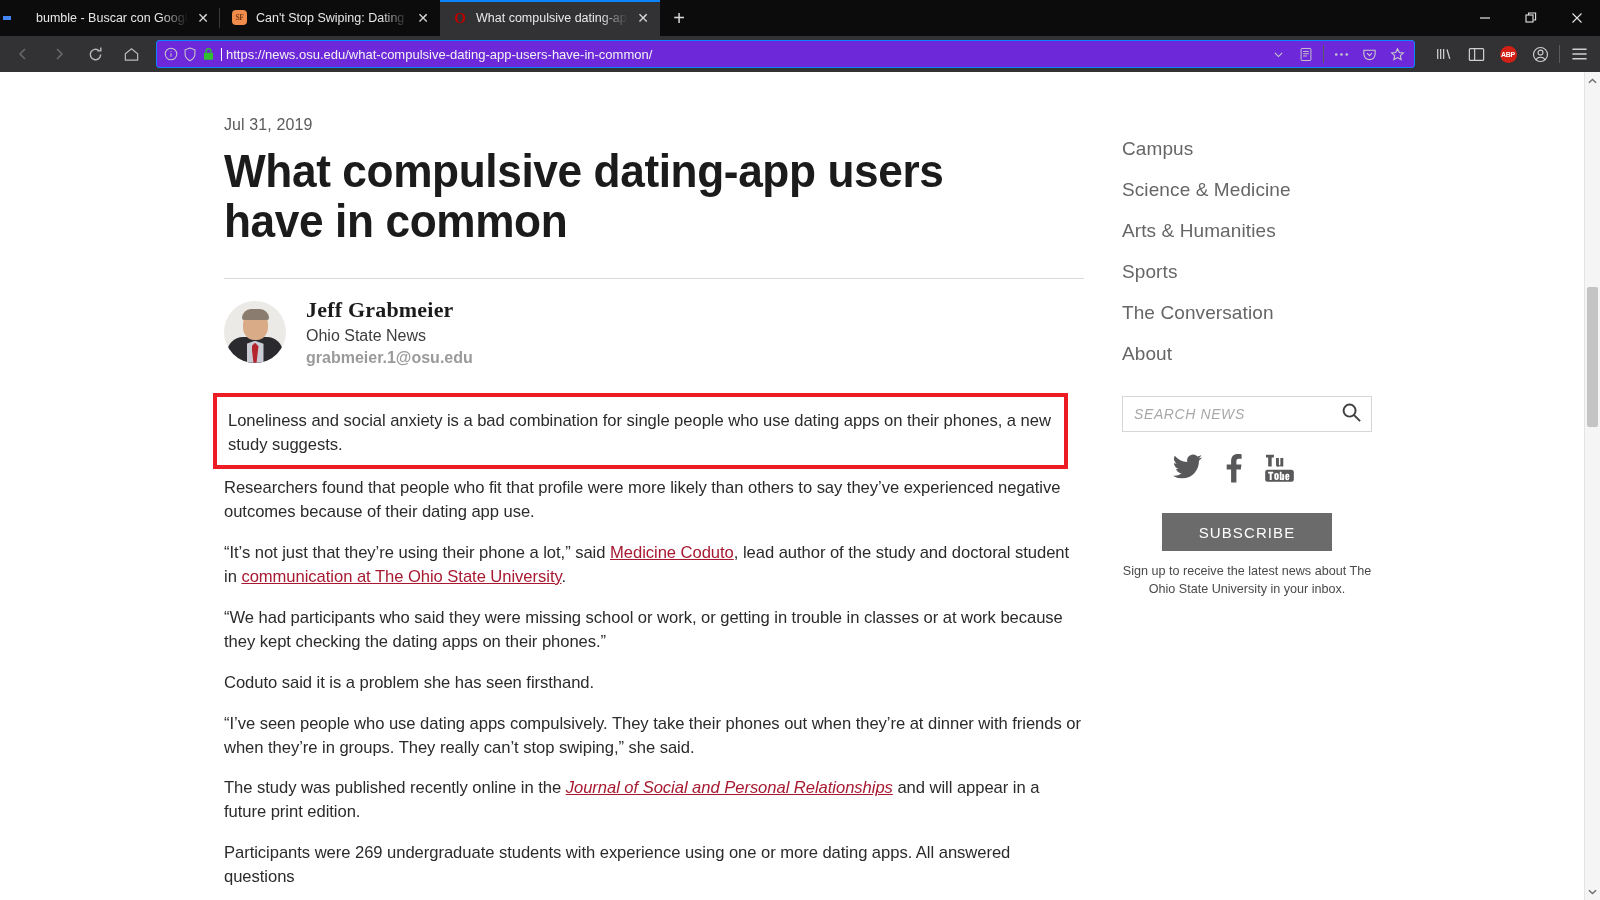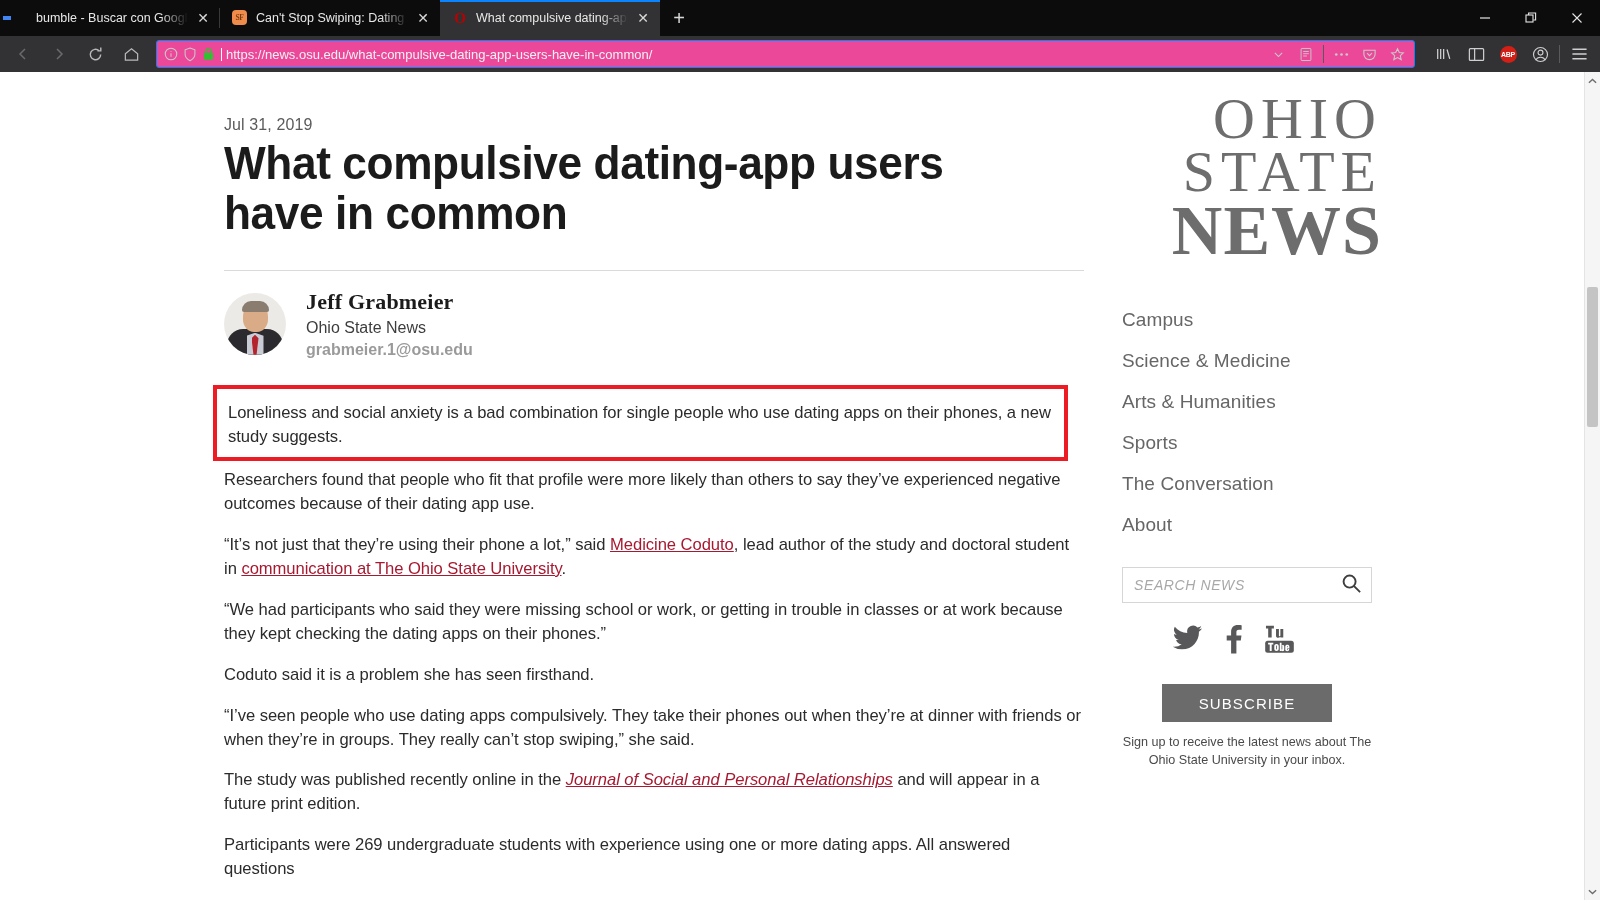--- a/index.html
+++ b/index.html
@@ -85,21 +85,21 @@
   .navbar {
     height: 36px; flex: 0 0 36px; background: #323234;
     display: flex; align-items: center; padding: 0 6px; gap: 2px;
   }
   .navbtn {
     width: 34px; height: 30px; display: flex; align-items: center; justify-content: center;
     color: #b9b9bb; cursor: pointer; border-radius: 3px;
   }
   .navbtn.disabled { color: #6a6a6d; }
   .urlbar {
-    flex: 1 1 auto; height: 28px; margin: 0 6px; background: #ec4899;
+    flex: 1 1 auto; height: 28px; margin: 0 6px; background: #6d28d9;
     border: 1px solid #0a84ff; border-radius: 3px;
     display: flex; align-items: center; padding: 0 4px 0 7px; gap: 6px;
     position: relative;
   }
   .url-ident { display: flex; align-items: center; gap: 5px; }
   .url-text {
     flex: 1 1 auto; color: #f2f2f3; font-size: 13px; white-space: nowrap;
     overflow: hidden; position: relative; padding-left: 5px;
   }
   .url-text::before {
@@ -129,21 +129,21 @@
   }
   .page {
     flex: 1 1 auto; overflow: hidden; position: relative;
     display: flex; justify-content: center;
   }
   .page-inner { width: 1160px; display: flex; padding-left: 12px; }
 
   
   .article { width: 860px; flex: 0 0 860px; padding-top: 44px; }
   .art-date {
-    font-size: 16px; color: #5b5b5b; letter-spacing: .1px; margin-bottom: 4px;
+    font-size: 16px; color: #5b5b5b; letter-spacing: .1px; margin-bottom: 12px;
   }
   .art-headline {
     font-size: 47px; line-height: 1.06; color: #1b1b1b; font-weight: bold;
     letter-spacing: -0.4px; max-width: 810px;
     font-family: "Liberation Sans Narrow", "Liberation Sans", sans-serif;
     transform: scaleX(0.94); transform-origin: left center;
   }
   .art-deck {
     font-family: "Liberation Serif", serif; font-style: italic;
     font-size: 21px; color: #333; margin-top: 22px; letter-spacing: .1px;
@@ -449,25 +449,20 @@
 
             <p>
               <span>The study was published recently online in the </span><a href="#" class="journal">Journal of Social and Personal Relationships</a><span> and will appear in a future print edition.</span>
             </p>
 
             <p>Participants were 269 undergraduate students with experience using one or more dating apps. All answered questions</p>
           </div>
         </div>
 
         <div class="sidebar">
-          <div class="logo">
-            <div class="l1">OHIO</div>
-            <div class="l2">STATE</div>
-            <div class="l3">NEWS</div>
-          </div>
 
           <div class="nav">
             <a href="#">Campus</a>
             <a href="#">Science &amp; Medicine</a>
             <a href="#">Arts &amp; Humanities</a>
             <a href="#">Sports</a>
             <a href="#">The Conversation</a>
             <a href="#">About</a>
           </div>
 

